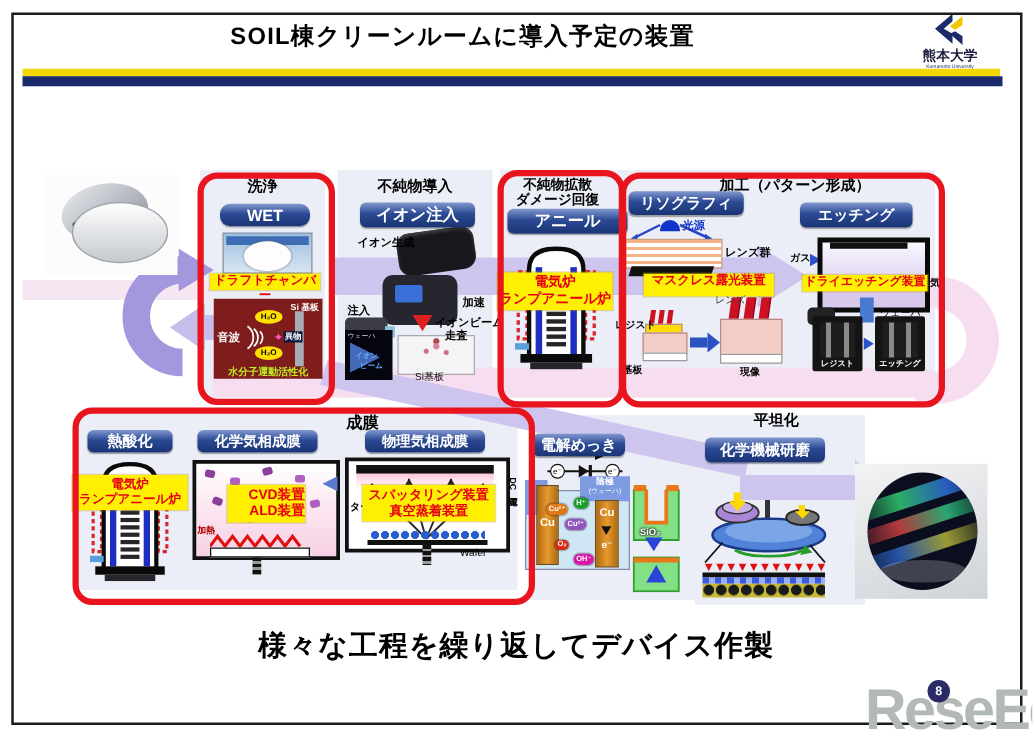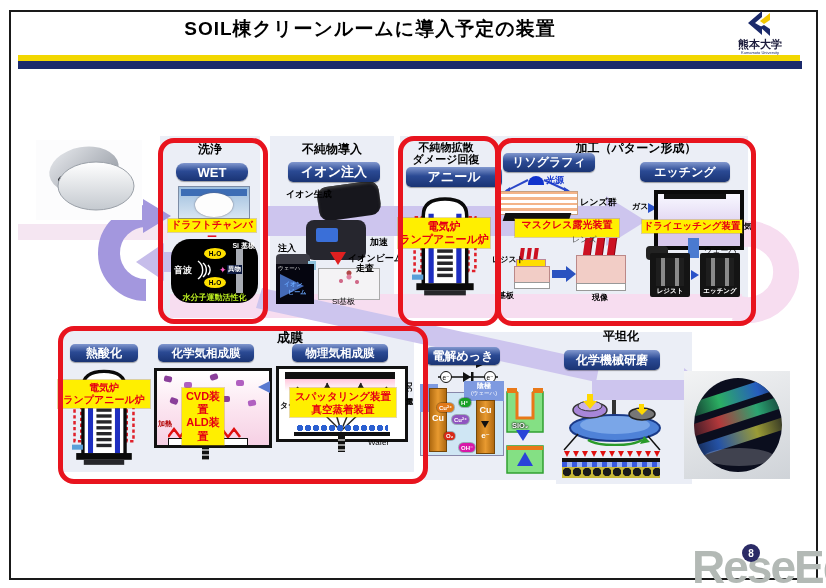--- a/index.html
+++ b/index.html
@@ -29,21 +29,21 @@
   .panelz{z-index:0;}
   .art{z-index:3;}
   .sem{position:absolute;background:#141414;border-radius:2px;z-index:3;}
   .sem .bars{position:absolute;left:15%;top:12%;width:70%;height:62%;
              background:repeating-linear-gradient(90deg,#1e1e1e 0 5px,#8a8a8a 5px 9px,#1e1e1e 9px 14px);}
   .sem .cap{position:absolute;left:0;bottom:1px;width:100%;text-align:center;color:#fff;
             font-size:6.5px;font-weight:bold;}
   .ion{position:absolute;color:#fff;font-weight:bold;font-size:6px;border-radius:7px;
        padding:1px 2px;z-index:5;box-shadow:0 0 0 1px rgba(0,0,0,.25);}
   .mol{position:absolute;width:8px;height:6px;background:#8a3f9a;border-radius:2px;z-index:4;}
-  .navpanel{position:absolute;background:#000000;z-index:3;border-radius:19px;}
+  .navpanel{position:absolute;background:#7f1d1d;z-index:3;}
   .footer-msg{position:absolute;left:0;top:501px;width:826px;text-align:center;
               font-size:23px;font-weight:bold;letter-spacing:1px;z-index:7;}
   .page-circle{position:absolute;left:742px;top:544px;width:18px;height:18px;border-radius:50%;
                background:#2b2b66;color:#fff;font-size:10px;font-weight:bold;
                display:flex;align-items:center;justify-content:center;z-index:9;}
   .watermark{position:absolute;left:692px;top:540px;font-size:46px;font-weight:bold;
              color:#b3b9b5;letter-spacing:-2px;z-index:8;}
   .vtext{writing-mode:vertical-rl;}
 </style>
 </head>
@@ -282,21 +282,21 @@
               background:linear-gradient(180deg,#ffffff 0%,#fbe3ef 55%,#f6d0e4 100%);"></div>
   <span class="mol" style="left:164px;top:376px;transform:rotate(12deg);"></span>
   <span class="mol" style="left:184px;top:382px;background:#b060c0;"></span>
   <span class="mol" style="left:210px;top:374px;transform:rotate(-16deg);"></span>
   <span class="mol" style="left:236px;top:380px;background:#b060c0;"></span>
   <span class="mol" style="left:170px;top:398px;transform:rotate(20deg);"></span>
   <span class="mol" style="left:222px;top:396px;"></span>
   <span class="mol" style="left:248px;top:400px;transform:rotate(-10deg);background:#b060c0;"></span>
   <span class="mol" style="left:196px;top:412px;"></span>
   <div class="abs art" style="left:258px;top:381px;width:0;height:0;border-top:6px solid transparent;border-bottom:6px solid transparent;border-right:12px solid #5a7ad0;"></div>
-  <div class="ylab" style="left:182px;top:388px;width:42px;font-size:11px;padding:2px 0;">
+  <div class="ylab" style="left:182px;top:388px;width:62px;font-size:11px;padding:2px 0;text-align:right;">
     <div>CVD装置</div>
     <div>ALD装置</div>
   </div>
   <div class="lab" style="left:158px;top:419px;font-size:7px;color:#b00000;z-index:5;">加熱</div>
   <svg class="abs art" style="left:168px;top:426px;" width="80" height="14">
     <polyline points="0,11 6,3 12,11 18,3 24,11 30,3 36,11 42,3 48,11 54,3 60,11 66,3 72,11" fill="none" stroke="#e01010" stroke-width="2.5"></polyline>
   </svg>
   <div class="abs art" style="left:168px;top:438px;width:78px;height:6px;background:#fff;border:1.5px solid #111;"></div>
   <div class="abs art" style="left:202px;top:446px;width:7px;height:14px;background:repeating-linear-gradient(180deg,#111 0 3px,#999 3px 5px);"></div>
 
@@ -416,16 +416,17 @@
 
   <div class="abs art" style="left:684px;top:371px;width:106px;height:108px;background:linear-gradient(160deg,#f2f3f4,#cfd3d8);overflow:hidden;">
     <div class="abs" style="left:10px;top:7px;width:88px;height:94px;border-radius:50%;background:#0b0e1e;overflow:hidden;">
       <div class="abs" style="left:-16px;top:10px;width:120px;height:14px;transform:rotate(-18deg);background:linear-gradient(90deg,transparent,#2fc06a,#2a66d0,transparent);opacity:.9;"></div>
       <div class="abs" style="left:-16px;top:32px;width:120px;height:12px;transform:rotate(-18deg);background:linear-gradient(90deg,transparent,#d04040,#30c080,transparent);opacity:.85;"></div>
       <div class="abs" style="left:-16px;top:54px;width:120px;height:12px;transform:rotate(-18deg);background:linear-gradient(90deg,transparent,#3070e0,#d8d840,transparent);opacity:.7;"></div>
       <div class="abs" style="left:10px;top:70px;width:70px;height:18px;border-radius:50%;background:rgba(255,255,255,.22);"></div>
     </div>
   </div>
 
+  <div class="footer-msg">様々な工程を繰り返してデバイス作製</div>
   <div class="page-circle">8</div>
   <div class="watermark">ReseEd</div>
 
 </div>
 
 </body></html>

